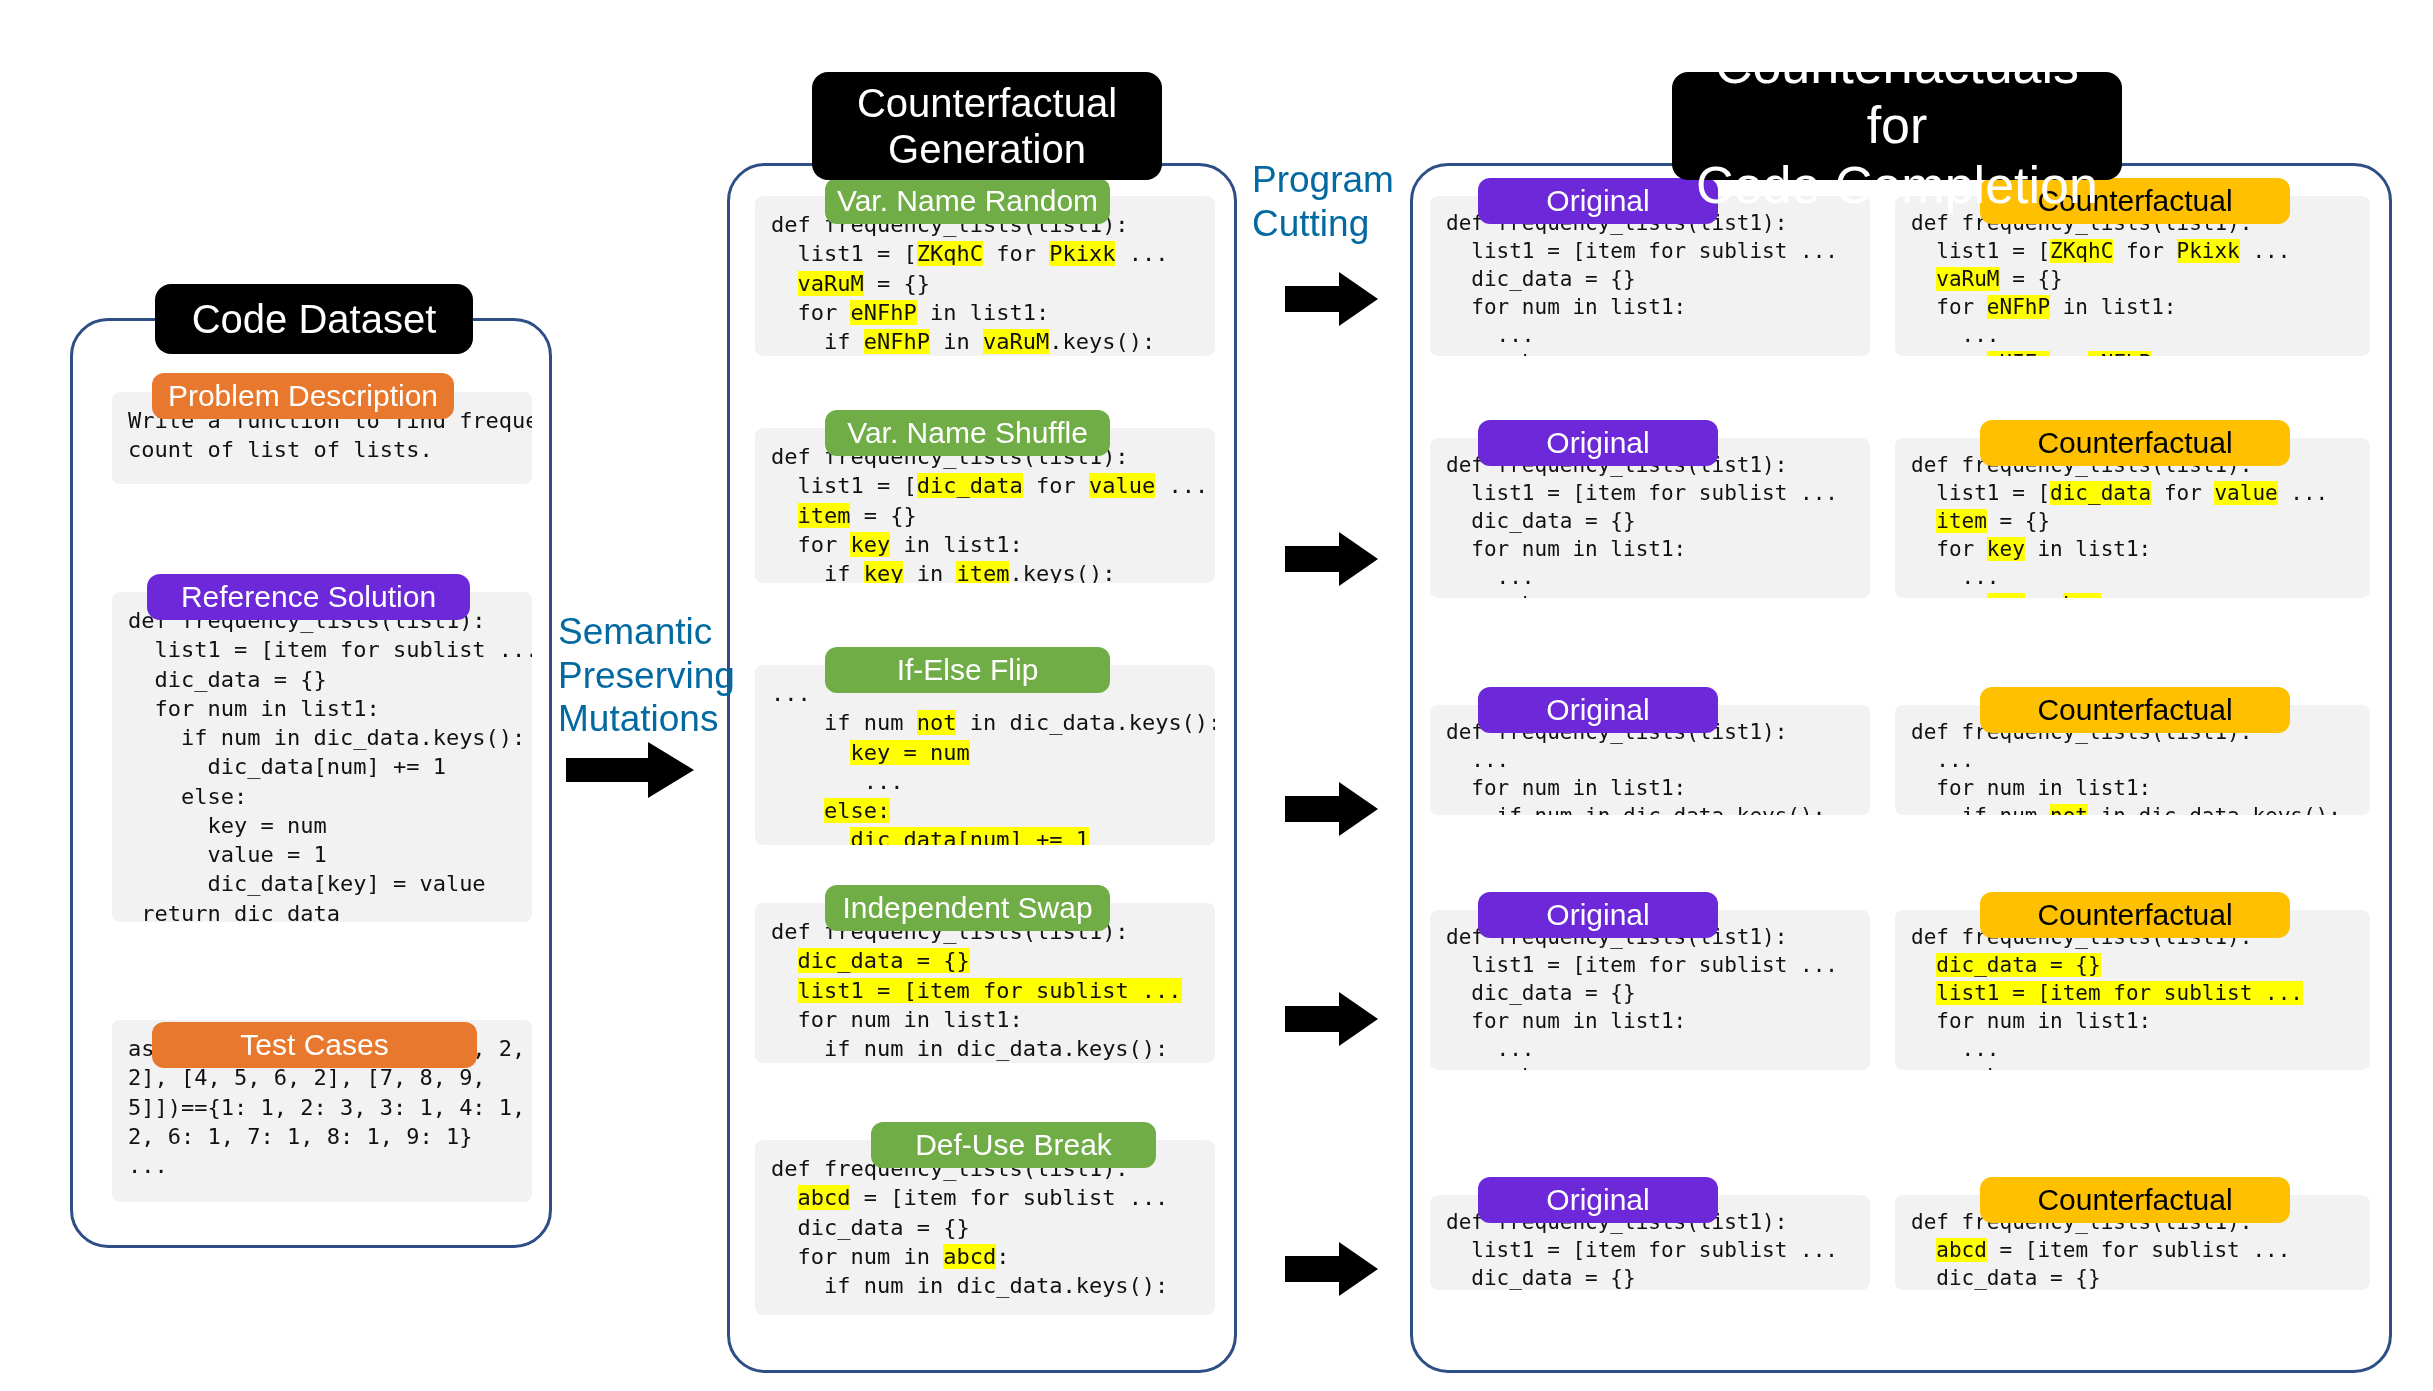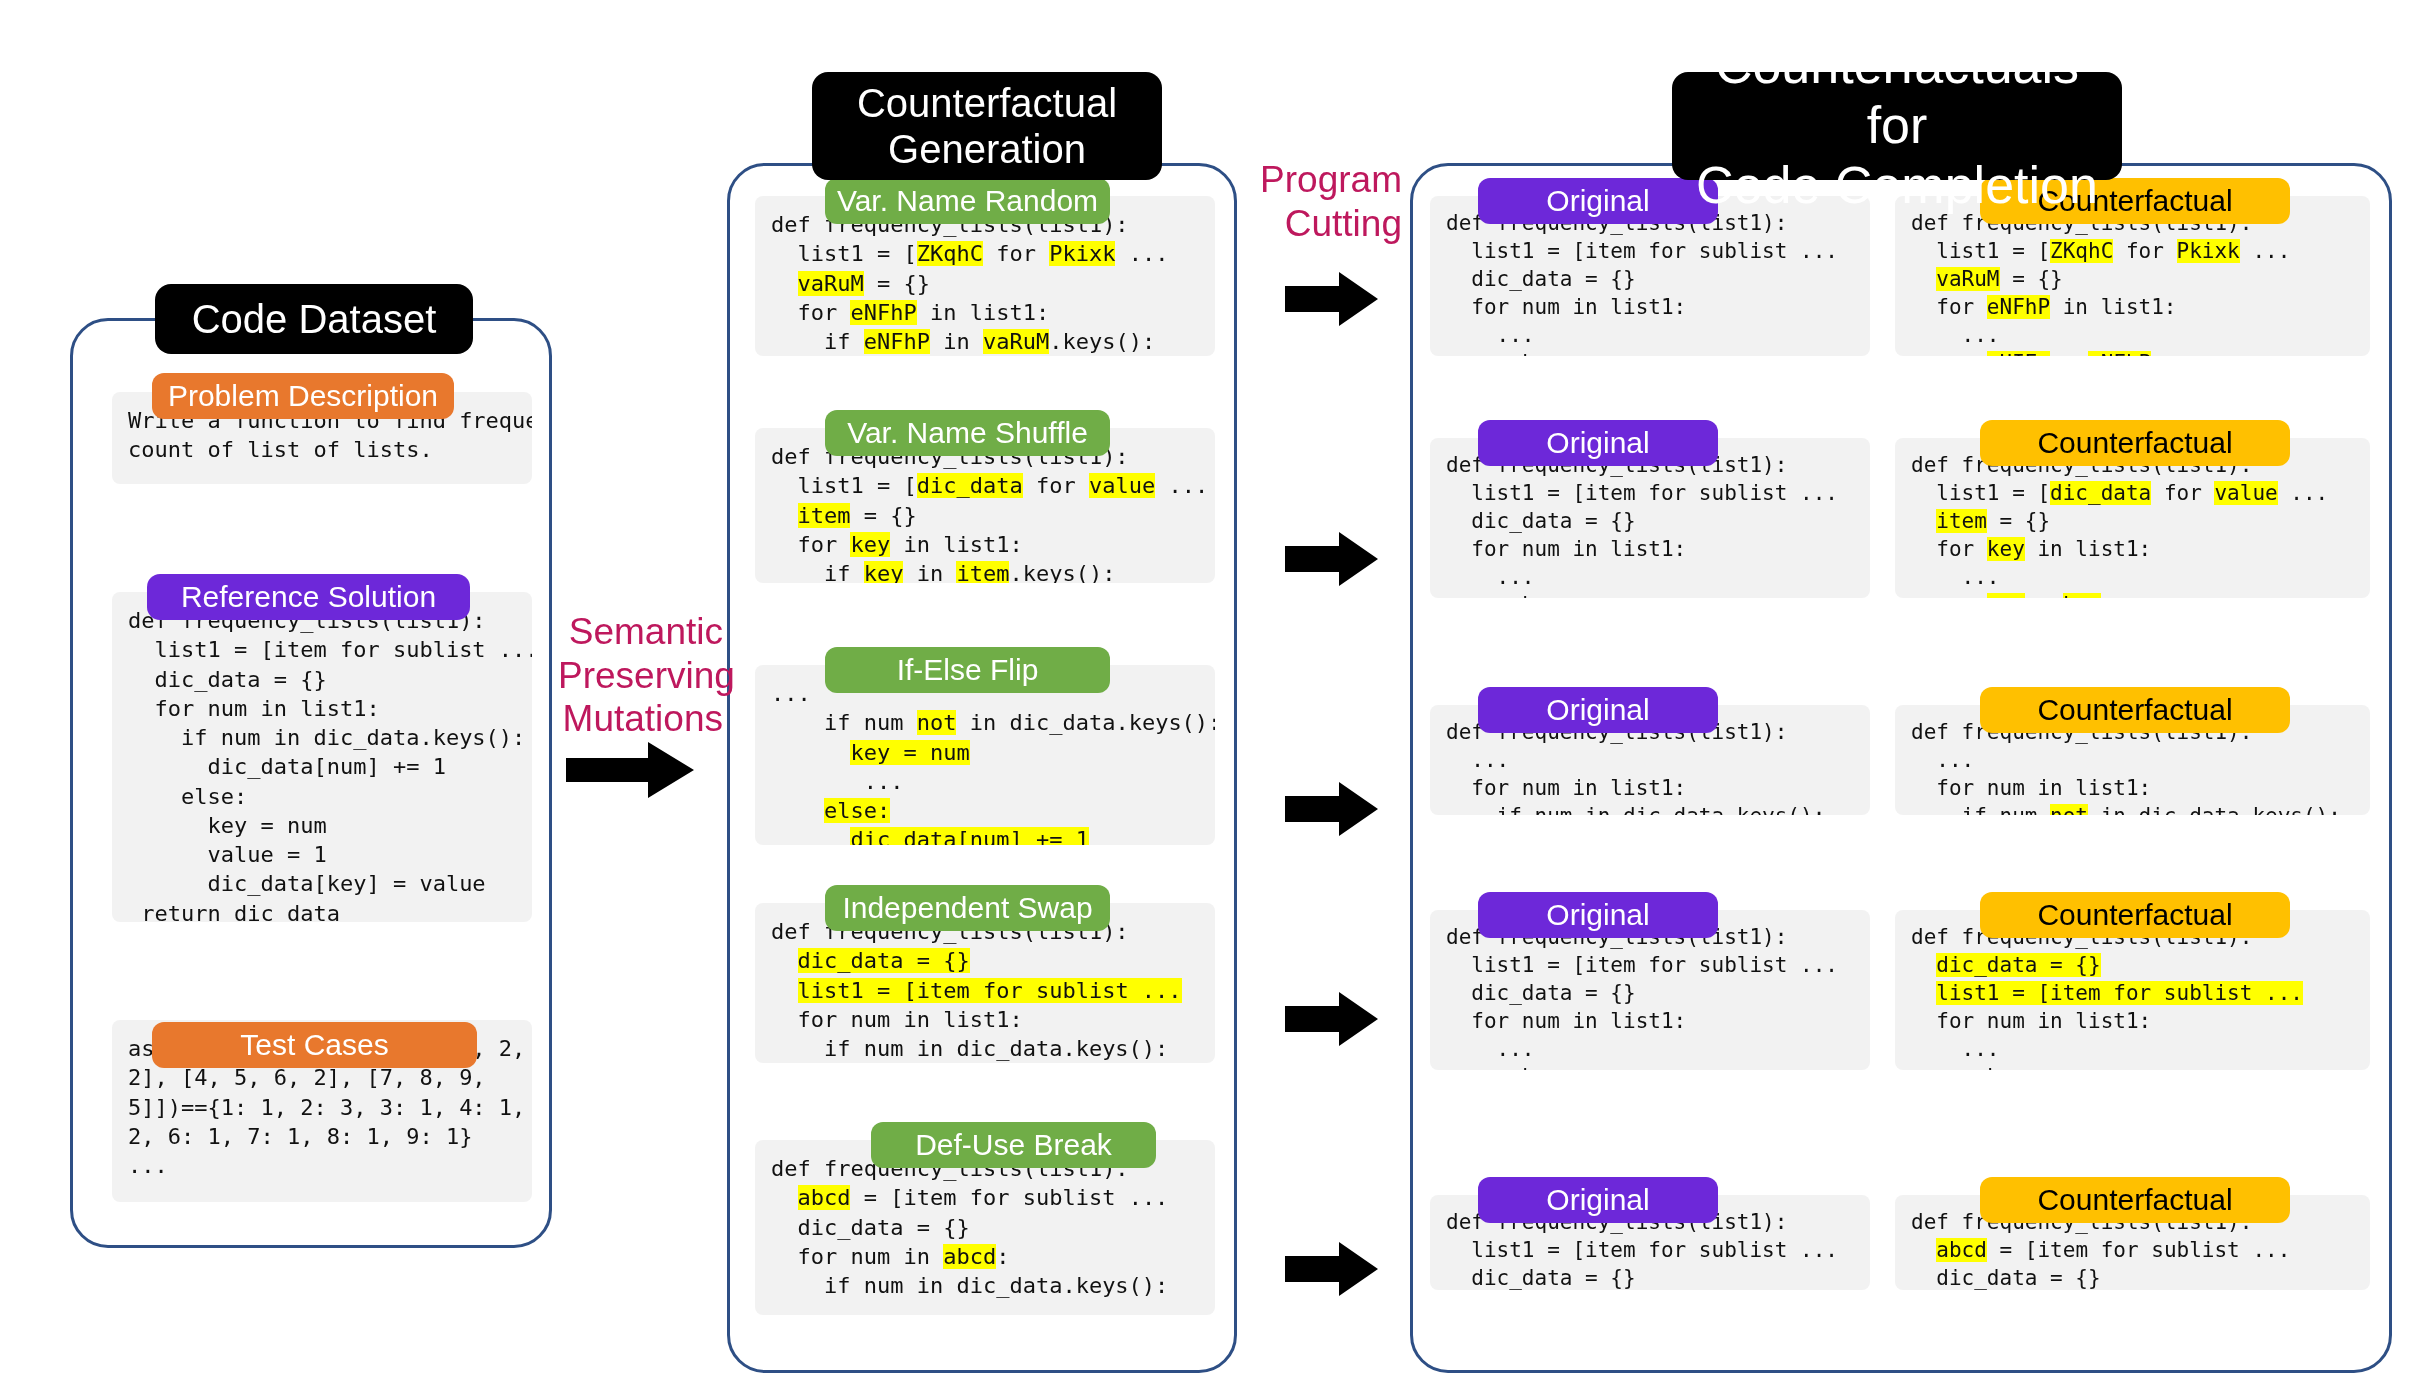--- a/index.html
+++ b/index.html
@@ -79,24 +79,24 @@
   }
   .code-line {
     white-space: pre;
     line-height: 1.33;
   }
   .hl { background: #ffff00; }
 
   
   .arrow-label {
     position: absolute;
-    text-align: right;
+    text-align: left;
     font-size: 37px;
     line-height: 1.18;
-    color: #be185d;
+    color: #0369a1;
     white-space: pre-line;
     z-index: 12;
   }
   .arrow-glyph {
     position: absolute;
     z-index: 12;
   }
 </style>
 </head>
 <body>

